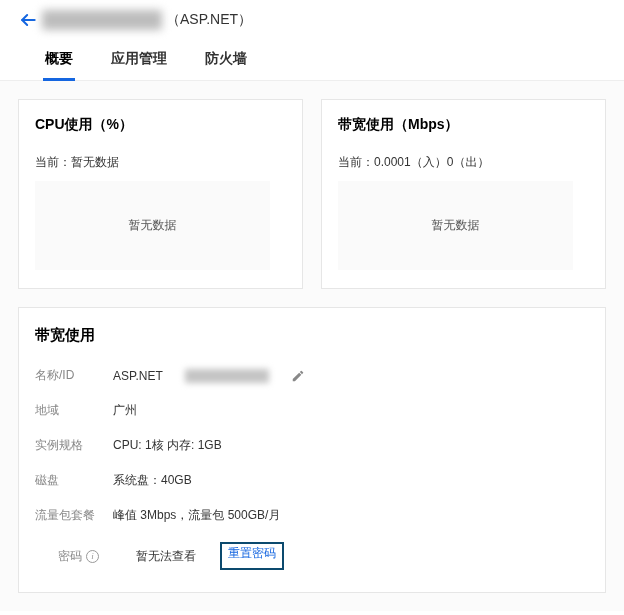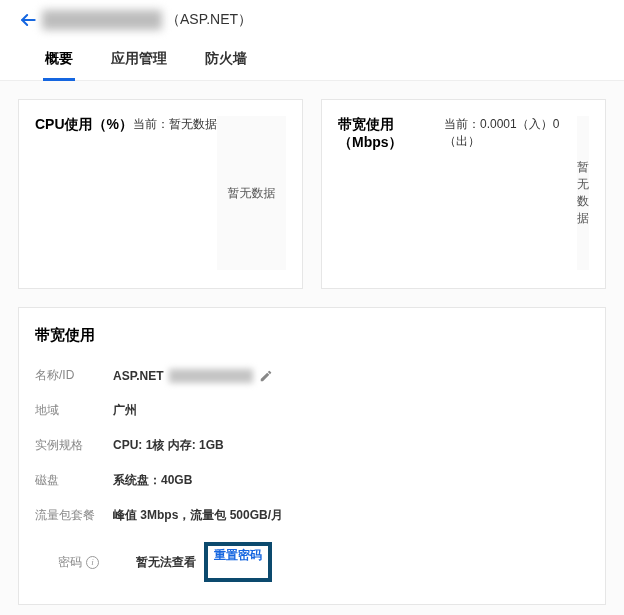--- a/index.html
+++ b/index.html
@@ -67,24 +67,24 @@
   }
   .panels-row {
     display: flex;
     gap: 18px;
     margin-bottom: 18px;
   }
   .panel {
     background: #fff;
     border: 1px solid #e6e6e6;
     flex: 1;
-    padding: 16px 16px 18px 16px;
+    padding: 16px 32px 18px 16px;
     min-height: 190px;
     display: flex;
-    flex-direction: row;
+    flex-direction: column;
   }
   .panel-title {
     font-weight: 700;
     font-size: 14px;
     color: #000;
     margin-bottom: 20px;
   }
   .panel-current {
     font-size: 12px;
     color: #333;
@@ -123,22 +123,21 @@
     color: #888;
     display: flex;
     align-items: center;
     gap: 4px;
     flex-shrink: 0;
   }
   .info-value {
     color: #333;
     display: flex;
     align-items: center;
-    gap: 6px;
-    font-weight: bold;
+    gap: 22px;
   }
   .blur-chunk {
     filter: blur(3px);
     background: #c4c4c4;
     width: 84px;
     height: 14px;
     display: inline-block;
     border-radius: 1px;
   }
   .edit-icon {
@@ -156,22 +155,22 @@
     font-size: 9px;
     color: #999;
     font-style: italic;
     font-family: Georgia, serif;
   }
   .reset-link {
     color: #1566e0;
     cursor: pointer;
   }
   .highlight-box {
-    border: 4px solid #0c4a6e;
-    padding: 1px 6px 14px 6px;
+    border: 2px solid #0c4a6e;
+    padding: 1px 6px 6px 6px;
     display: inline-block;
     margin-left: 2px;
   }
   svg { display: block; }
 </style>
 </head>
 <body>
 
 <div class="header">
   <span class="back-arrow">

